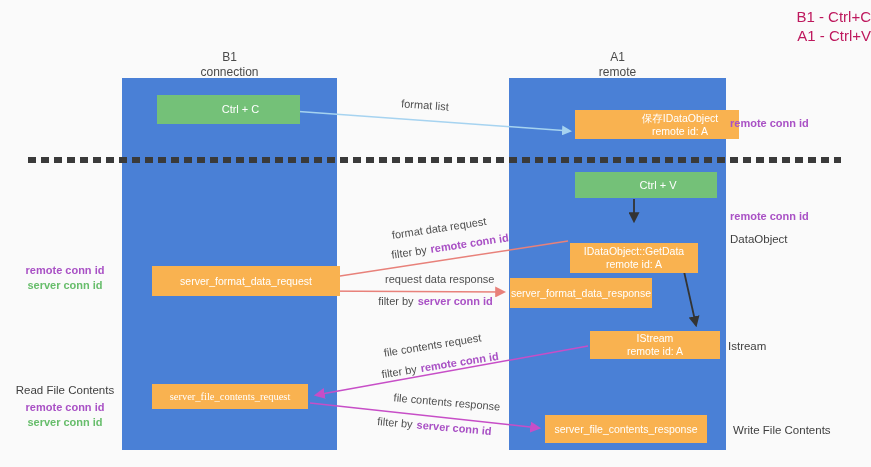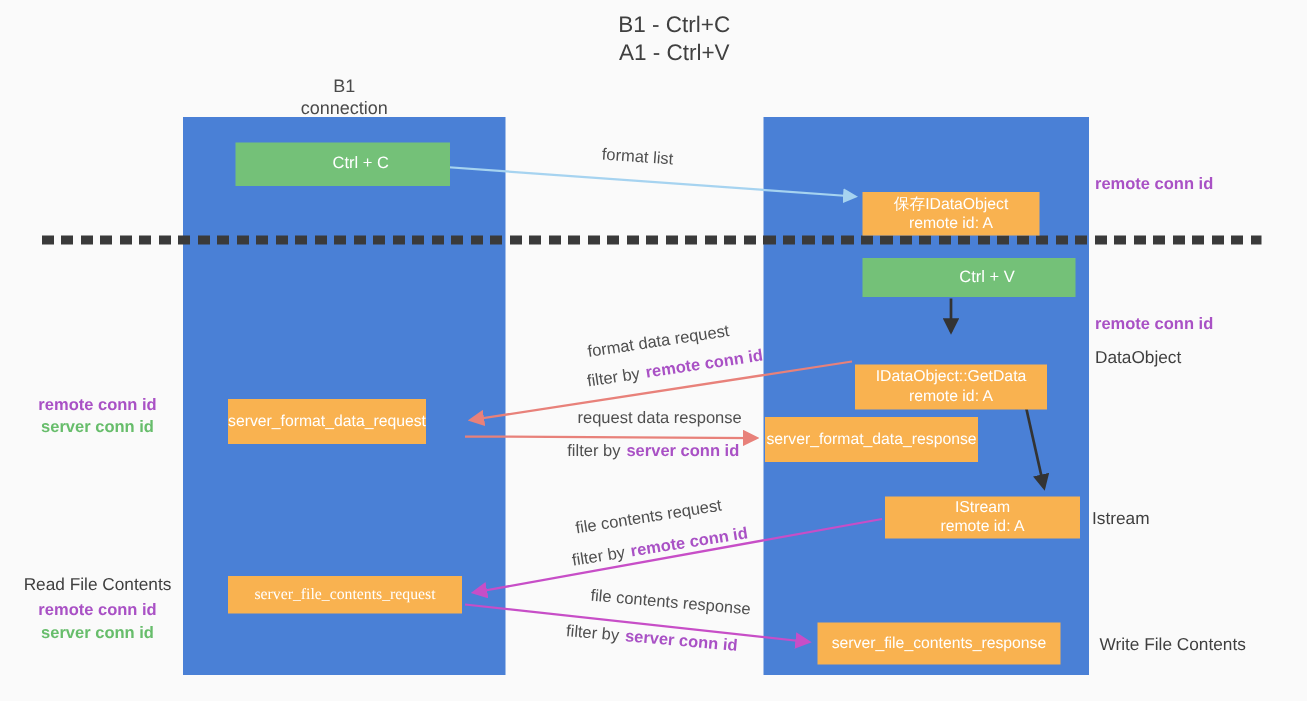--- a/index.html
+++ b/index.html
@@ -1,42 +1,42 @@
 <!DOCTYPE html>
 <html><head>
 <meta charset="utf-8">
 <style>
   html,body { margin:0; padding:0; background:#fafafa; }
   .canvas {
     position:relative; width:871px; height:467px;
     background:#fafafa; overflow:hidden;
     font-family:"Liberation Sans", sans-serif;
   }
-  .title { position:absolute; left:28px; top:7px; width:843px; text-align:center;
-           font-size:15px; line-height:19px; color:#404040; }
+  .title { position:absolute; left:28px; top:7px; width:843px; text-align:right;
+           font-size:15px; line-height:19px; color:#be185d; }
   .col-header { position:absolute; top:50px; text-align:center;
                 font-size:12px; line-height:15px; color:#4a4a4a; }
   .col-header.left  { left:122px; width:215px; }
   .col-header.right { left:509px; width:217px; }
   .column { position:absolute; top:78px; height:372px; background:#4a80d6; }
   .column.left  { left:122px; width:215px; }
   .column.right { left:509px; width:217px; }
   .dashline { position:absolute; left:28px; top:157px; width:813px; height:6px;
               background:repeating-linear-gradient(90deg,#3a3a3a 0 8px,transparent 8px 13px); }
   .arrows { position:absolute; left:0; top:0; width:871px; height:467px; }
   .box { position:absolute; display:flex; flex-direction:column; align-items:center;
          justify-content:center; color:#ffffff; text-align:center;
          font-size:10.5px; line-height:13px; }
   .box.green  { background:#74c178; font-size:11px;padding-left:24px; }
   .box.orange { background:#f9b250; }
   .b-ctrlc   { left:157px; top:95px;  width:119px; height:29px; }
-  .b-save    { left:575px; top:128px; width:118px; height:29px; }
+  .b-save    { left:575px; top:110px; width:118px; height:29px;padding-left:46px; }
   .b-ctrlv   { left:575px; top:172px; width:118px; height:26px; }
   .b-getdata { left:570px; top:227px; width:128px; height:30px;margin-top:16px; }
-  .b-freq    { left:152px; top:266px; width:132px; height:30px; }
+  .b-freq    { left:152px; top:266px; width:188px; height:30px; }
   .b-fresp   { left:510px; top:278px; width:142px; height:30px; }
   .b-istream { left:590px; top:331px; width:130px; height:28px; }
   .b-creq    { left:152px; top:384px; width:156px; height:25px;font-family:Liberation Serif, serif; }
   .b-cresp   { left:545px; top:415px; width:162px; height:28px; }
   .slabel { position:absolute; font-size:11px; color:#3f3f3f; white-space:nowrap; }
   .purple   { color:#a951c5; font-weight:bold; }
   .greenlbl { color:#67bd6b; font-weight:bold; }
   .lmargin { position:absolute; left:9px; width:112px; text-align:center; font-size:11px; line-height:15px; }
   .alabel { position:absolute; font-size:11px; color:#4f4f4f; white-space:nowrap; text-align:center; }
   .fb { margin-right:4px; }
@@ -47,20 +47,24 @@
 <div class="canvas">
 
   <div class="title">
     <div>B1 - Ctrl+C</div>
     <div>A1 - Ctrl+V</div>
   </div>
 
   <div class="col-header left">
     <div>B1</div>
     <div>connection</div>
+  </div>
+  <div class="col-header right">
+    <div>A1</div>
+    <div>remote</div>
   </div>
 
   <div class="column left"></div>
   <div class="column right"></div>
 
   <div class="dashline"></div>
 
   <svg class="arrows" width="871" height="467" viewBox="0 0 871 467">
     <defs>
       <marker id="m-blue" viewBox="0 0 10 10" refX="8" refY="5" markerWidth="10" markerHeight="10" orient="auto" markerUnits="userSpaceOnUse">

